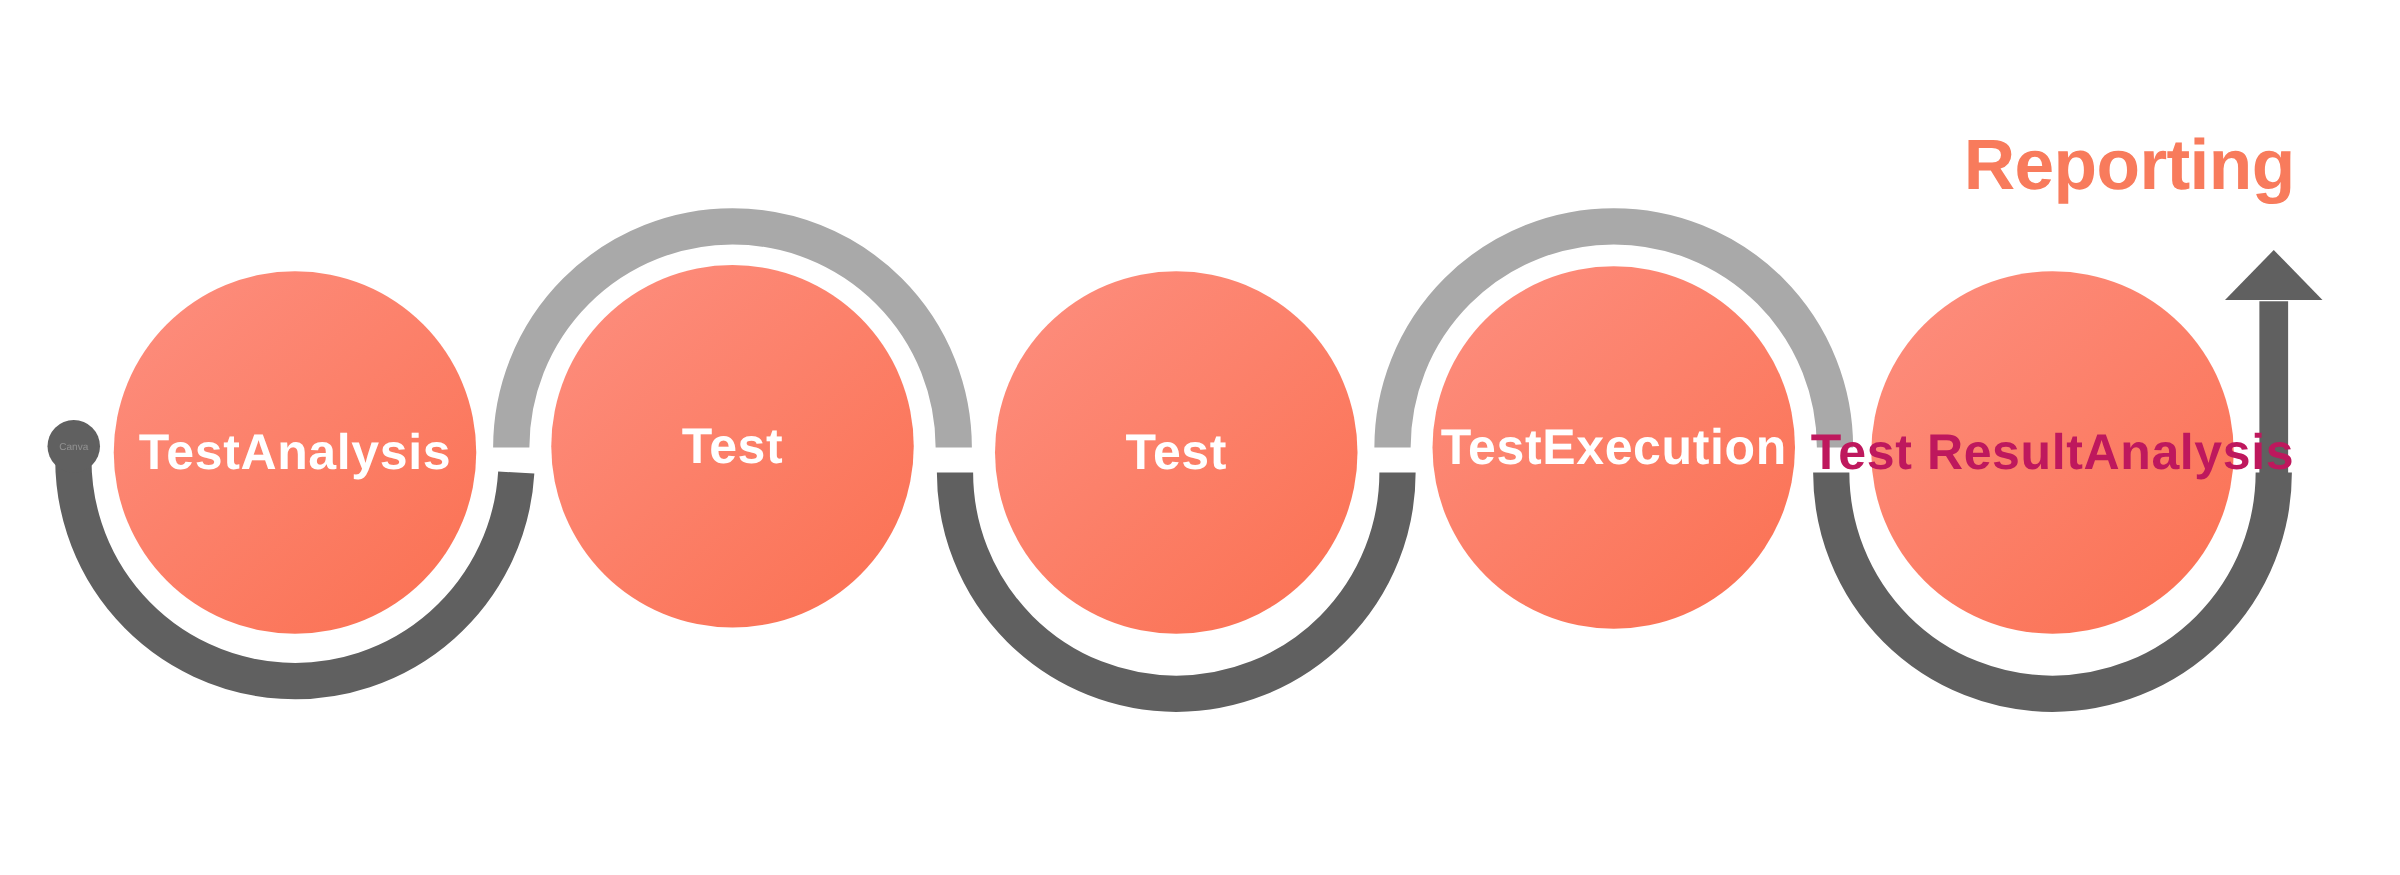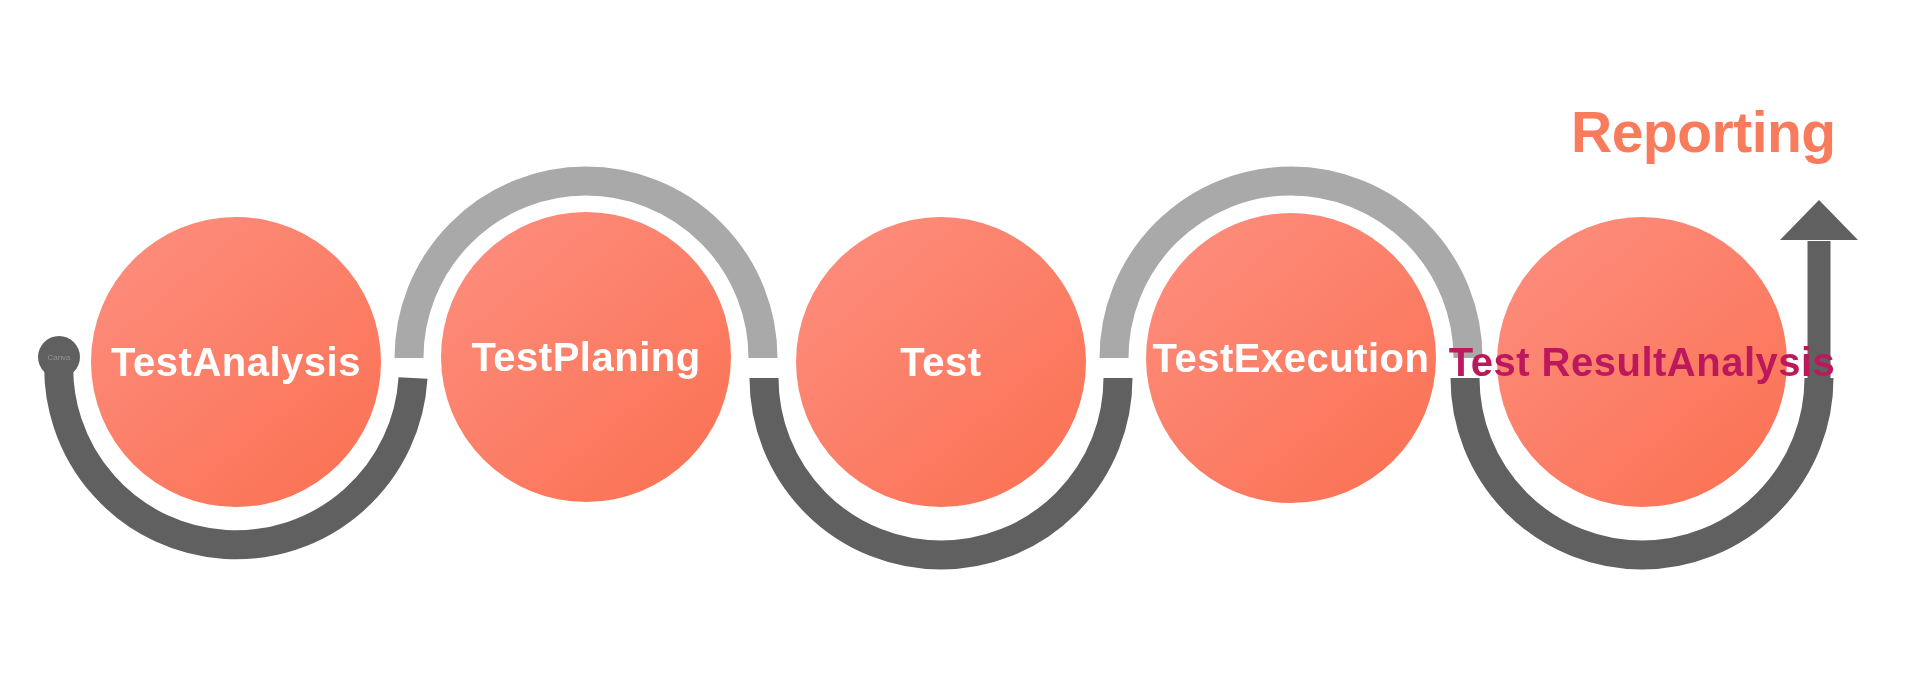--- a/index.html
+++ b/index.html
@@ -84,21 +84,20 @@
     <circle cx="1291" cy="358" r="145" fill="url(#circleGrad)"></circle>
     <circle cx="1642" cy="362" r="145" fill="url(#circleGrad)"></circle>
   </svg>
 
   <div class="step-label" id="label-1" style="color: rgb(255, 255, 255);">
     <span>Test</span>
     <span>Analysis</span>
   </div>
   <div class="step-label" id="label-2" style="color: rgb(255, 255, 255);">
     <span>Test</span>
-    <span>Planing</span>
   </div>
   <div class="step-label" id="label-3" style="color: rgb(255, 255, 255);">
     <span>Test</span>
   </div>
   <div class="step-label" id="label-4" style="color: rgb(255, 255, 255);">
     <span>Test</span>
     <span>Execution</span>
   </div>
   <div class="step-label" id="label-5" style="color: #be185d;">
     <span>Test Result</span>

